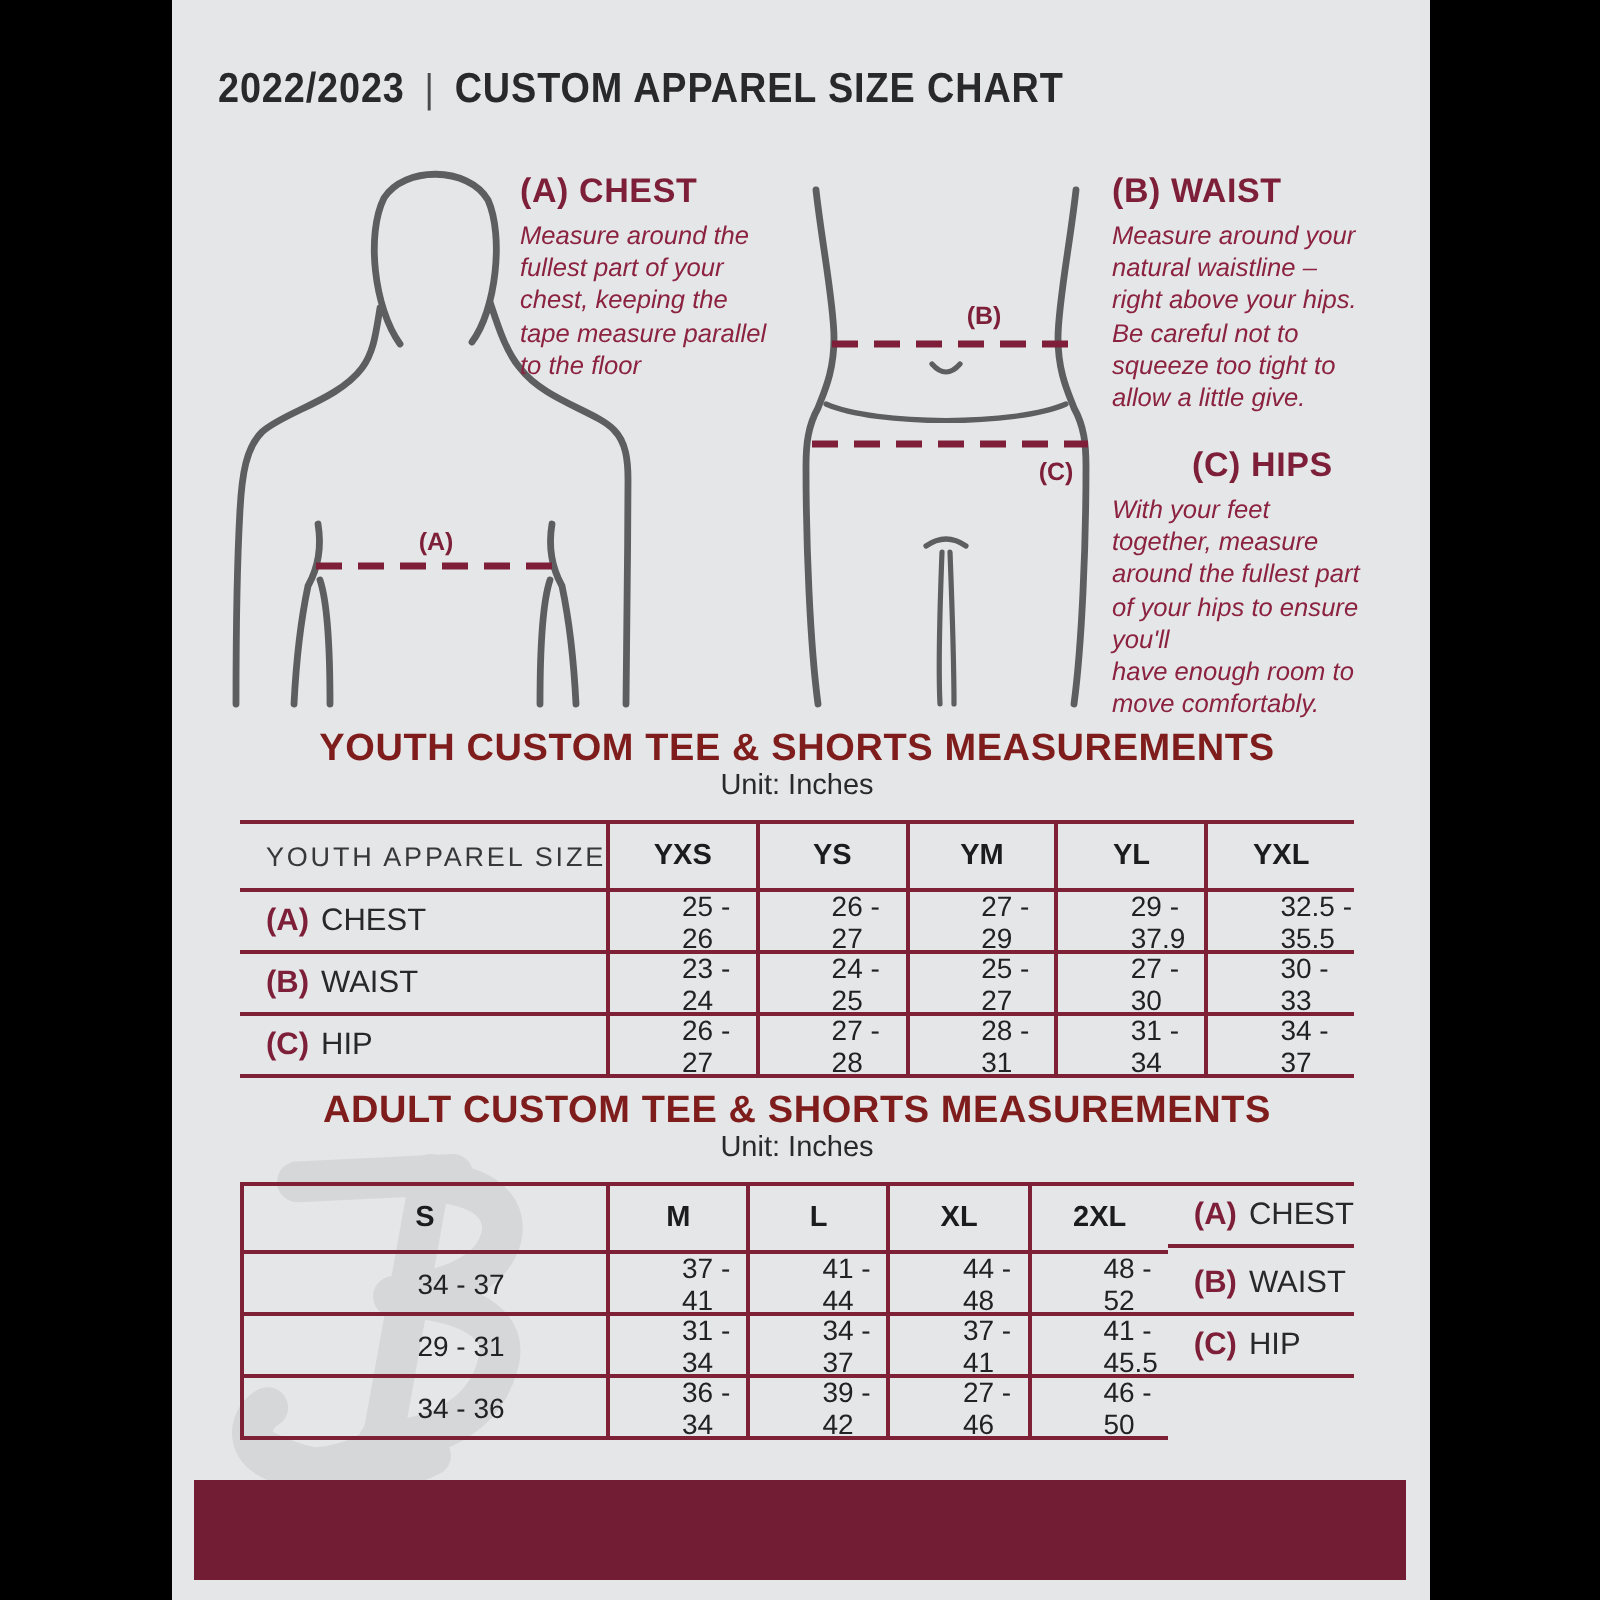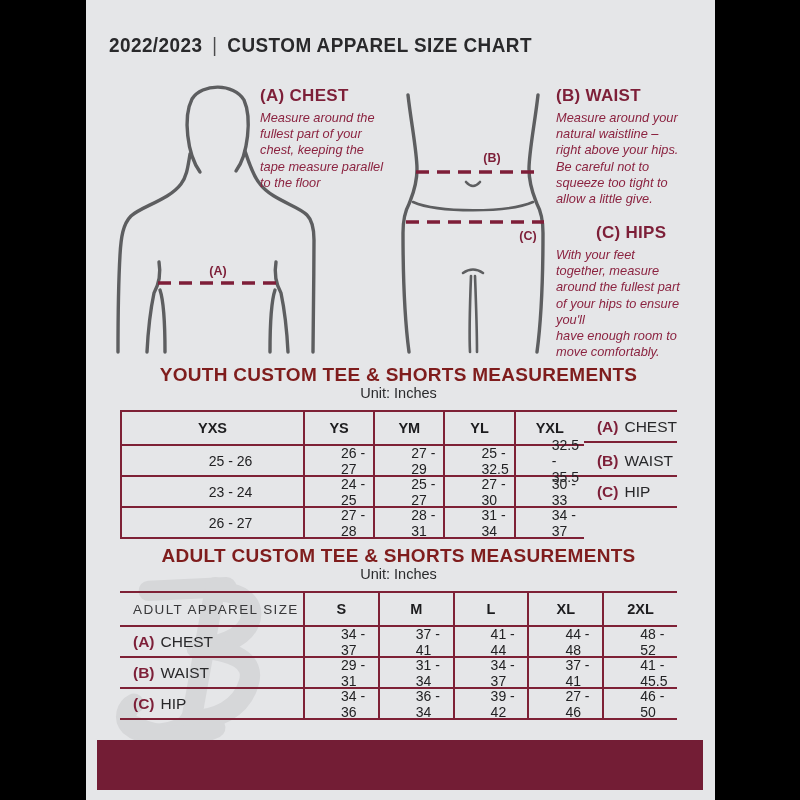--- a/index.html
+++ b/index.html
@@ -137,34 +137,35 @@
   <div class="marker" style="left:428px;top:229px;width:28px;text-align:center;">(C)</div>
 
   <svg class="watermark" width="185" height="185" viewBox="0 0 100 100">
     <use href="#bmark" stroke="#d6d7d9" stroke-width="11"></use>
   </svg>
 
   <div class="section" style="top:366px;">
     <div class="sec-title">YOUTH CUSTOM TEE &amp; SHORTS MEASUREMENTS</div>
     <div class="sec-unit">Unit: Inches</div>
     <div class="tbl">
+      <div class="cell hd c0 col-head">YOUTH APPAREL SIZE</div>
       <div class="cell hd size-head">YXS</div>
       <div class="cell hd size-head">YS</div>
       <div class="cell hd size-head">YM</div>
       <div class="cell hd size-head">YL</div>
       <div class="cell hd size-head">YXL</div>
 
       <div class="cell c0 row-label">
           <span class="mk">(A)</span>
           <span>CHEST</span>
         </div>
       <div class="cell val">25 - 26</div>
       <div class="cell val">26 - 27</div>
       <div class="cell val">27 - 29</div>
-      <div class="cell val">25 - 32.5</div>
+      <div class="cell val">29 - 37.9</div>
       <div class="cell val">32.5 - 35.5</div>
 
       <div class="cell c0 row-label">
           <span class="mk">(B)</span>
           <span>WAIST</span>
         </div>
       <div class="cell val">23 - 24</div>
       <div class="cell val">24 - 25</div>
       <div class="cell val">25 - 27</div>
       <div class="cell val">27 - 30</div>
@@ -179,21 +180,20 @@
       <div class="cell val">28 - 31</div>
       <div class="cell val">31 - 34</div>
       <div class="cell val">34 - 37</div>
     </div>
   </div>
 
   <div class="section" style="top:547px;">
     <div class="sec-title">ADULT CUSTOM TEE &amp; SHORTS MEASUREMENTS</div>
     <div class="sec-unit">Unit: Inches</div>
     <div class="tbl">
-      <div class="cell hd c0 col-head">ADULT APPAREL SIZE</div>
       <div class="cell hd size-head">S</div>
       <div class="cell hd size-head">M</div>
       <div class="cell hd size-head">L</div>
       <div class="cell hd size-head">XL</div>
       <div class="cell hd size-head">2XL</div>
 
       <div class="cell c0 row-label">
           <span class="mk">(A)</span>
           <span>CHEST</span>
         </div>

